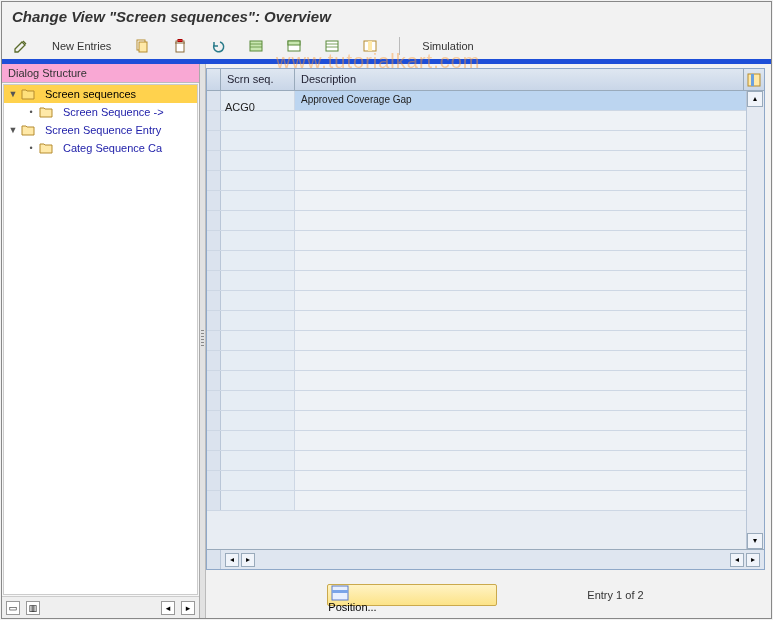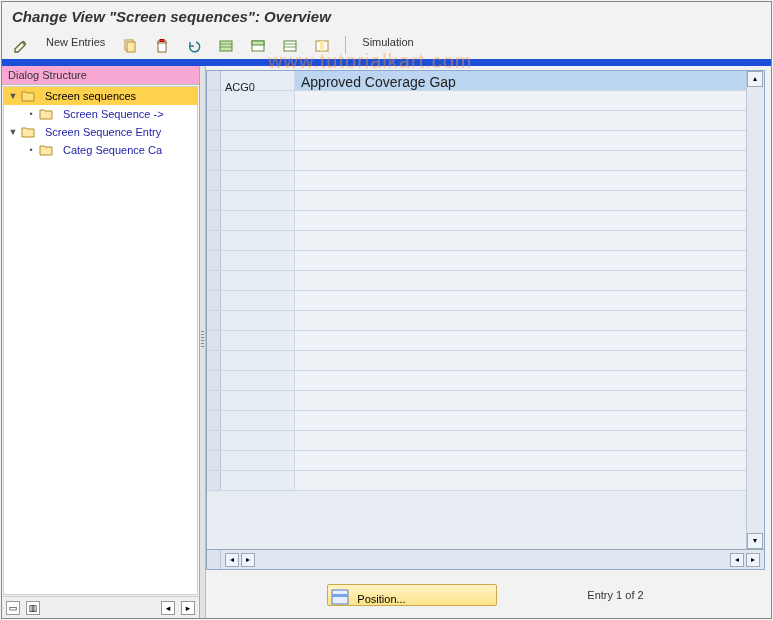--- a/index.html
+++ b/index.html
@@ -4,27 +4,27 @@
 <style>
   * { box-sizing: border-box; margin: 0; padding: 0; font-family: Arial, Helvetica, sans-serif; }
   body { background: #f2f2f2; width: 773px; height: 620px; overflow: hidden; position: relative; }
   .app { border: 1px solid #888; width: 771px; height: 618px; margin: 1px; background: #f2f2f2; display: flex; flex-direction: column; }
 
   
   .titlebar { padding: 6px 10px; }
   .titlebar span { font-size: 15px; font-weight: bold; font-style: italic; color: #333; }
 
   
-  .toolbar { padding: 4px 8px 3px; display: flex; align-items: flex-start; gap: 10px; border-bottom: 7px solid #1d4ed8; }
+  .toolbar { padding: 4px 8px 3px; display: flex; align-items: center; gap: 16px; border-bottom: 5px solid #1d4ed8; }
   .tb-btn { width: 22px; height: 20px; display: inline-flex; align-items: center; justify-content: center; cursor: pointer; border-radius: 2px; }
   .tb-text { font-size: 11px; color: #333; padding: 0 4px; cursor: pointer; }
   .tb-sep { width: 1px; height: 18px; background: #bbb; margin: 0 2px; }
 
   
-  .watermark { position: absolute; left: 268px; top: 50px; font-size: 20px; font-weight: 500; color: rgba(255,153,51,0.45); letter-spacing: 1px; pointer-events: none; z-index: 50; }
+  .watermark { position: absolute; left: 276px; top: 50px; font-size: 20px; font-weight: 500; color: rgba(255,153,51,0.45); letter-spacing: 1px; pointer-events: none; z-index: 50; }
 
   
   .main { flex: 1; display: flex; overflow: hidden; }
   .sidebar { width: 198px; border-right: 1px solid #aaa; background: #f7f7f7; display: flex; flex-direction: column; }
   .sidebar-title { background: #f9a8d4; border-bottom: 1px solid #bbb; font-size: 11px; padding: 3px 6px; color: #333; }
   .tree { flex: 1; background: #fff; border: 1px solid #ccc; margin: 1px; font-size: 11px; overflow: hidden; }
   .tree-row { display: flex; align-items: center; height: 18px; padding-left: 4px; white-space: nowrap; cursor: pointer; }
   .tree-row.selected { background: #ffd24d; }
   .tree-row .twisty { width: 10px; color: #555; font-size: 9px; display: inline-block; text-align: center; }
   .tree-row .folder { width: 14px; height: 12px; margin: 0 3px; display: inline-flex; }
@@ -46,33 +46,33 @@
   .grid-head .col1 { width: 74px; }
   .grid-head .col2 { flex: 1; }
   .grid-head .cfg { width: 20px; background: linear-gradient(#dfe7f1,#c9d6e8); display: flex; align-items: center; justify-content: center; }
   .grid-body { flex: 1; overflow: hidden; display: flex; }
   .grid-body-rows { flex: 1; }
   .grid-body .row { display: flex; height: 20px; background: #f7f9fb; border-bottom: 1px solid #cdd7e4; }
   .grid-body .row.empty { background: #eef2f6; }
   .grid-body .row.selected .cell2 { background: #bcd5f0; }
   .grid-body .sel { width: 14px; background: #dbe3ee; border-right: 1px solid #b9c6d7; }
   .grid-body .cell1 { width: 74px; font-size: 11px; padding: 10px 4px 0; border-right: 1px solid #cdd7e4; color: #222; background: #e6edf4; }
-  .grid-body .cell2 { flex: 1; font-size: 14px; padding: 3px 6px 4px; color: #222; }
+  .grid-body .cell2 { flex: 1; font-size: 10px; padding: 3px 6px 4px; color: #222; }
   .vscroll { width: 18px; background: #e4e9f1; border-left: 1px solid #b9c6d7; position: relative; }
   .vscroll .up, .vscroll .dn { width: 16px; height: 16px; border: 1px solid #9ab; background: #f0f4fa; position: absolute; left: 0; font-size: 8px; text-align: center; line-height: 14px; cursor: pointer; }
   .vscroll .up { top: 0; }
   .vscroll .dn { bottom: 0; }
   .grid-foot { height: 20px; background: #dfe6f0; border-top: 1px solid #9ab; display: flex; align-items: center; }
   .grid-foot .sel-col { width: 14px; border-right: 1px solid #b9c6d7; height: 100%; background: #dbe3ee; }
   .grid-foot .harea { flex: 1; display: flex; justify-content: space-between; padding: 0 4px; }
   .hbtn { width: 14px; height: 14px; border: 1px solid #9ab; background: #f0f4fa; font-size: 8px; text-align: center; line-height: 12px; cursor: pointer; }
 
   
   .footer-area { padding: 14px 0 6px; display: flex; align-items: center; justify-content: center; gap: 90px; }
-  .pos-btn { background: linear-gradient(#fff3c4,#fce388); border: 1px solid #caa94d; height: 22px; width: 170px; display: flex; align-items: flex-end; font-size: 11px; cursor: pointer; border-radius: 2px; }
+  .pos-btn { background: linear-gradient(#fff3c4,#fce388); border: 1px solid #caa94d; height: 22px; width: 170px; display: flex; align-items: flex-start; font-size: 11px; cursor: pointer; border-radius: 2px; flex-direction: column; }
   .pos-btn .ic { width: 20px; height: 16px; margin: 0 6px 0 3px; display: inline-flex; }
   .entry-label { font-size: 11px; color: #333; text-align: center; }
 
   svg { display: block; }
 </style>
 </head>
 <body>
 
 <div class="app">
 
@@ -185,20 +185,31 @@
         <span style="flex:1"></span>
         <span class="mini-btn">◂</span>
         <span class="mini-btn">▸</span>
       </div>
     </div>
 
     <div class="splitter"></div>
 
     <div class="content">
       <div class="grid-wrap">
+        <div class="grid-head">
+          <div class="sel-col"></div>
+          <div class="col col1">Scrn seq.</div>
+          <div class="col col2">Description</div>
+          <div class="cfg">
+            <svg width="14" height="14" viewBox="0 0 14 14">
+                <rect x="1" y="1" width="12" height="12" fill="#ffe9a8" stroke="#b58b2f"></rect>
+                <rect x="4" y="1" width="3" height="12" fill="#6aa0e0"></rect>
+              </svg>
+          </div>
+        </div>
         <div class="grid-body">
           <div class="grid-body-rows" id="grid-rows">
               <div class="row selected">
                 <div class="sel"></div>
                 <div class="cell1">ACG0</div>
                 <div class="cell2">Approved Coverage Gap</div>
               </div>
               <div class="row empty">
                 <div class="sel"></div>
                 <div class="cell1"></div>

